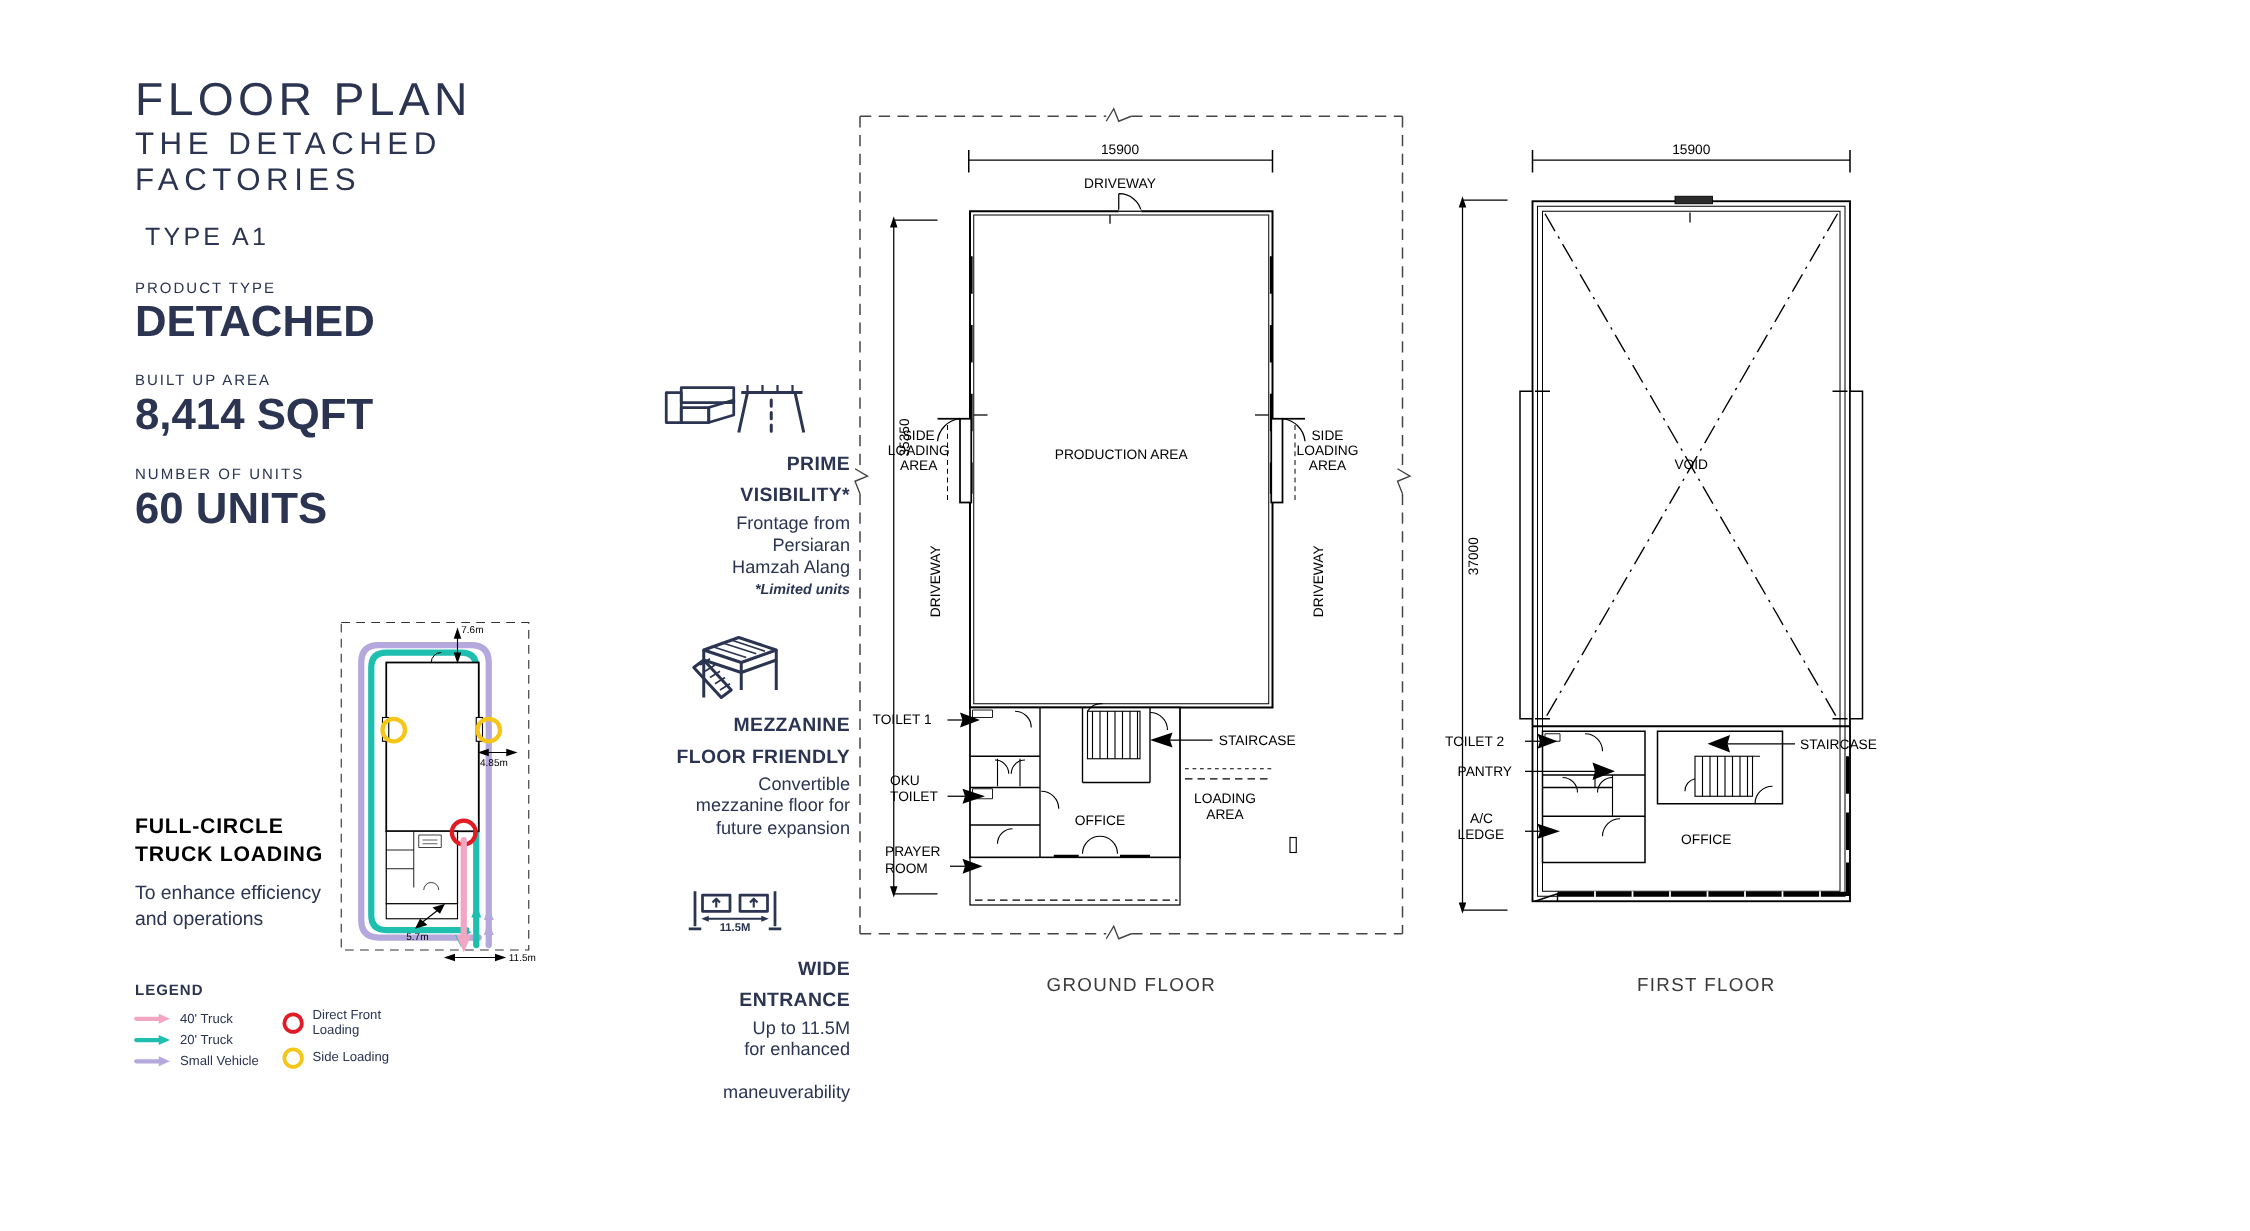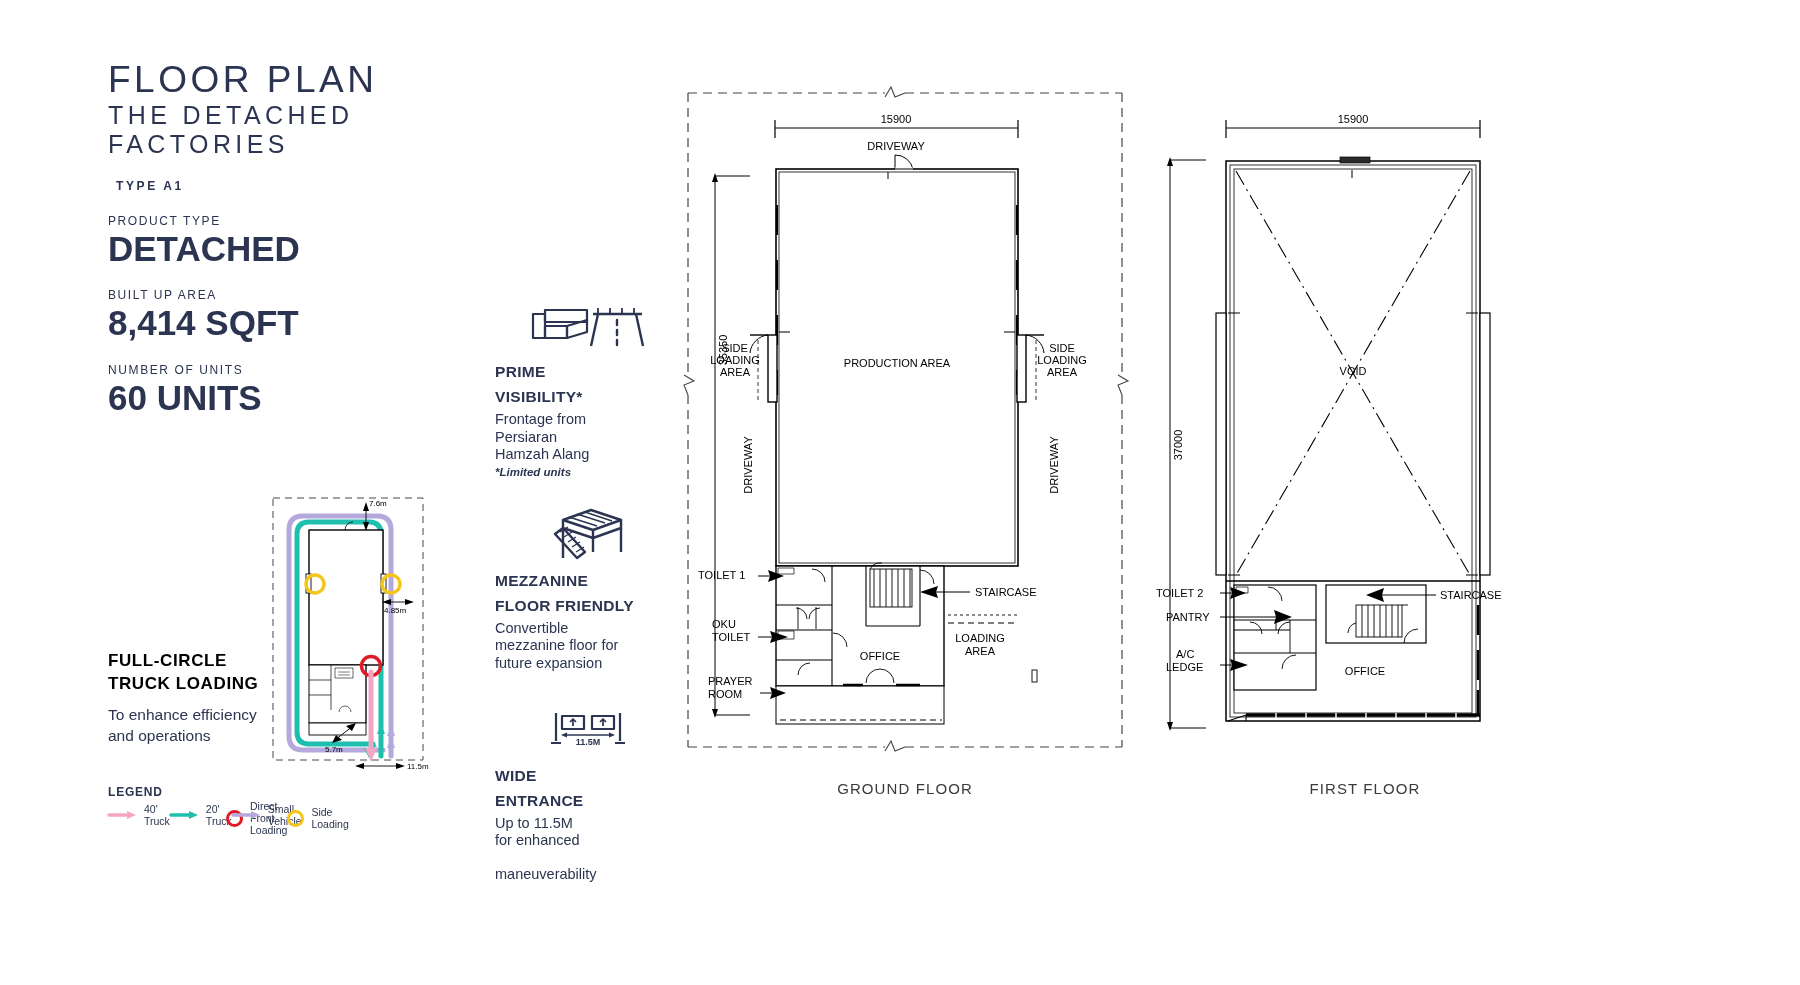--- a/index.html
+++ b/index.html
@@ -17,52 +17,52 @@
 
   .h-title {
     font-size: 37px; font-weight: 300; letter-spacing: 3.5px;
     color: #2b3450; line-height: 1.1;
   }
   .h-sub {
     font-size: 25px; font-weight: 300; letter-spacing: 4.4px;
     color: #2b3450; 
   }
   .type-line {
-    font-size: 12px; font-weight: 700; letter-spacing: 2.6px;
+    font-size: 20px; font-weight: 400; letter-spacing: 2.6px;
     color: #2b3450; margin-top: 20px; padding-left: 8px;
   }
   .spec-block { margin-top: 21px; }
   .spec-label {
     font-size: 12px; font-weight: 400; letter-spacing: 1.6px; color: #2b3450;
   }
   .spec-value {
     font-size: 35px; font-weight: 800; letter-spacing: 0px;
     color: #2b3450; margin-top: 3px; line-height: 1.05;
   }
 
   
   #truck-text { position: absolute; left: 108px; top: 650px; width: 230px; }
   .tl-title { font-size: 17px; font-weight: 800; letter-spacing: .6px; line-height: 1.35; color:#000000; }
   .tl-desc { font-size: 15.5px; font-weight: 400; line-height: 1.35; margin-top: 9px; color:#2b3450; }
 
   
   #legend { position: absolute; left: 108px; top: 785px; width: 240px; }
   .lg-title { font-size: 12px; font-weight: 800; letter-spacing: .8px; color: #2b3450; }
   .lg-grid { display: flex; margin-top: 8px; }
-  .lg-col { display: flex; flex-direction: row; }
+  .lg-col { display: flex; flex-direction: column; }
   .lg-col.c1 { width: 118px; }
   .lg-row { display: flex; align-items: center; height: 16px; margin-bottom: 1px; }
   .lg-row.tall { height: 22px; align-items: center; }
   .lg-arrow { width: 30px; height: 10px; position: relative; flex: none; margin-right: 6px; }
   .lg-arrow svg { display: block; }
   .lg-ring { width: 17px; height: 17px; border-radius: 50%; border: 3.2px solid #000; flex: none; margin-right: 7px; }
   .lg-text { font-size: 10.5px; font-weight: 500; color: #2b3450; line-height: 1.15; }
 
   
-  #features { position: absolute; left: 495px; top: 295px; width: 185px; text-align: left; }
+  #features { position: absolute; left: 495px; top: 295px; width: 185px; text-align: right; }
   .feat { margin-bottom: 26px; }
   .feat-icon { height: 62px; display: flex; align-items: center; justify-content: center; }
   .feat-title { font-size: 15.5px; font-weight: 800; line-height: 1.22; margin-top: 6px; letter-spacing: .3px; color:#2b3450; }
   .feat-desc { font-size: 14.5px; font-weight: 400; line-height: 1.22; margin-top: 4px; color:#2b3450; }
   .feat-note { font-size: 11.5px; font-style: italic; font-weight: 700; margin-top: 2px; color:#2b3450; }
 
   
   #plan-ground { position: absolute; left: 680px; top: 75px; width: 450px; height: 690px; }
   #plan-first  { position: absolute; left: 1150px; top: 75px; width: 430px; height: 690px; }
   .plan-caption {

